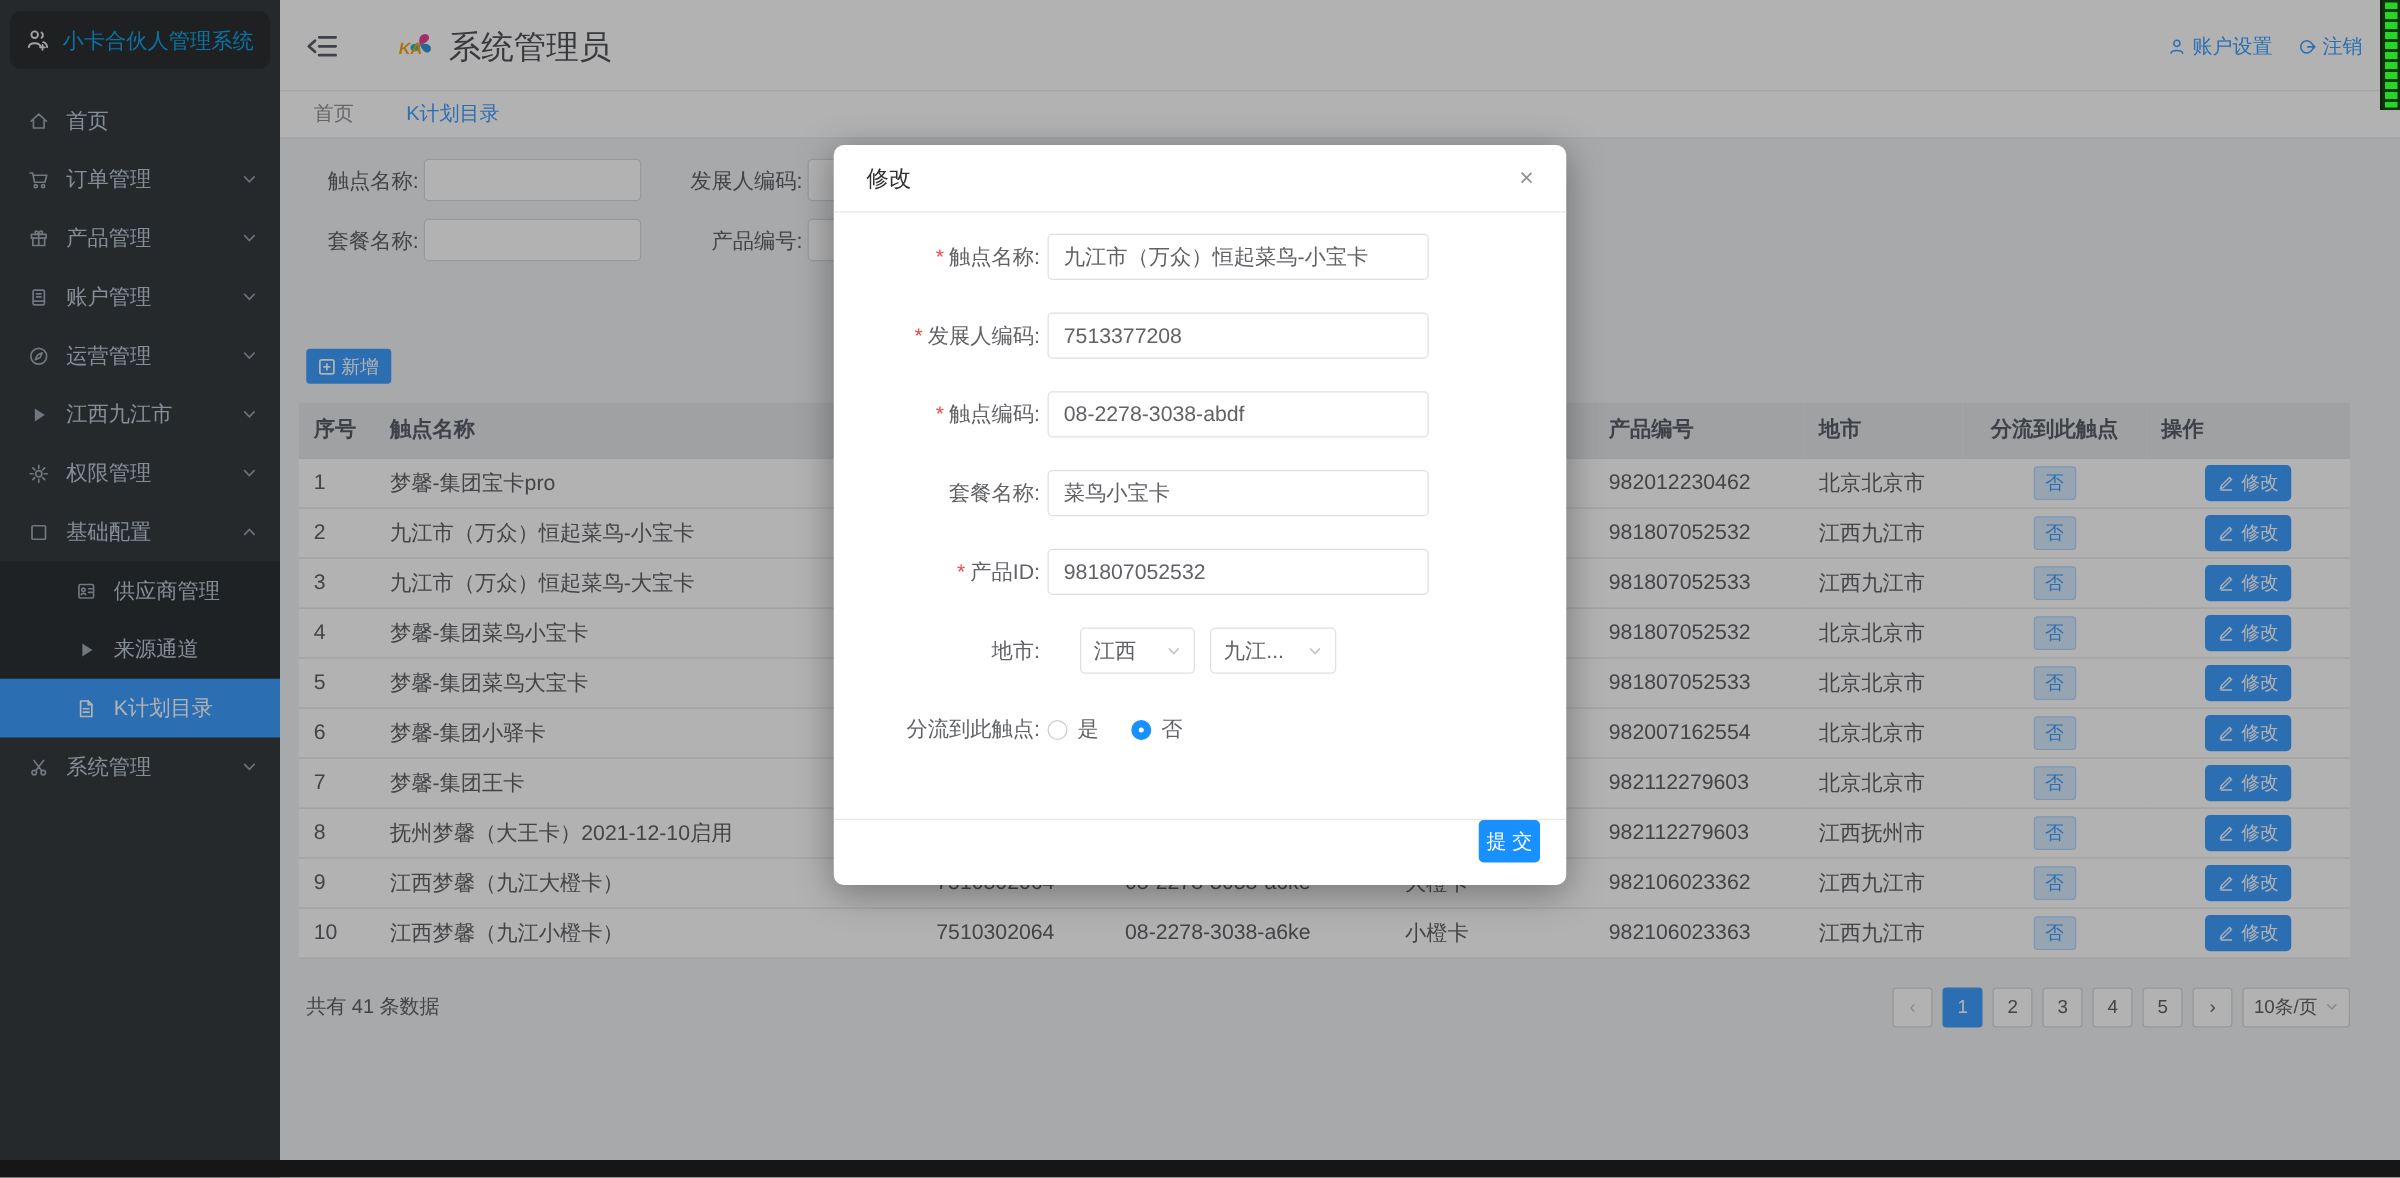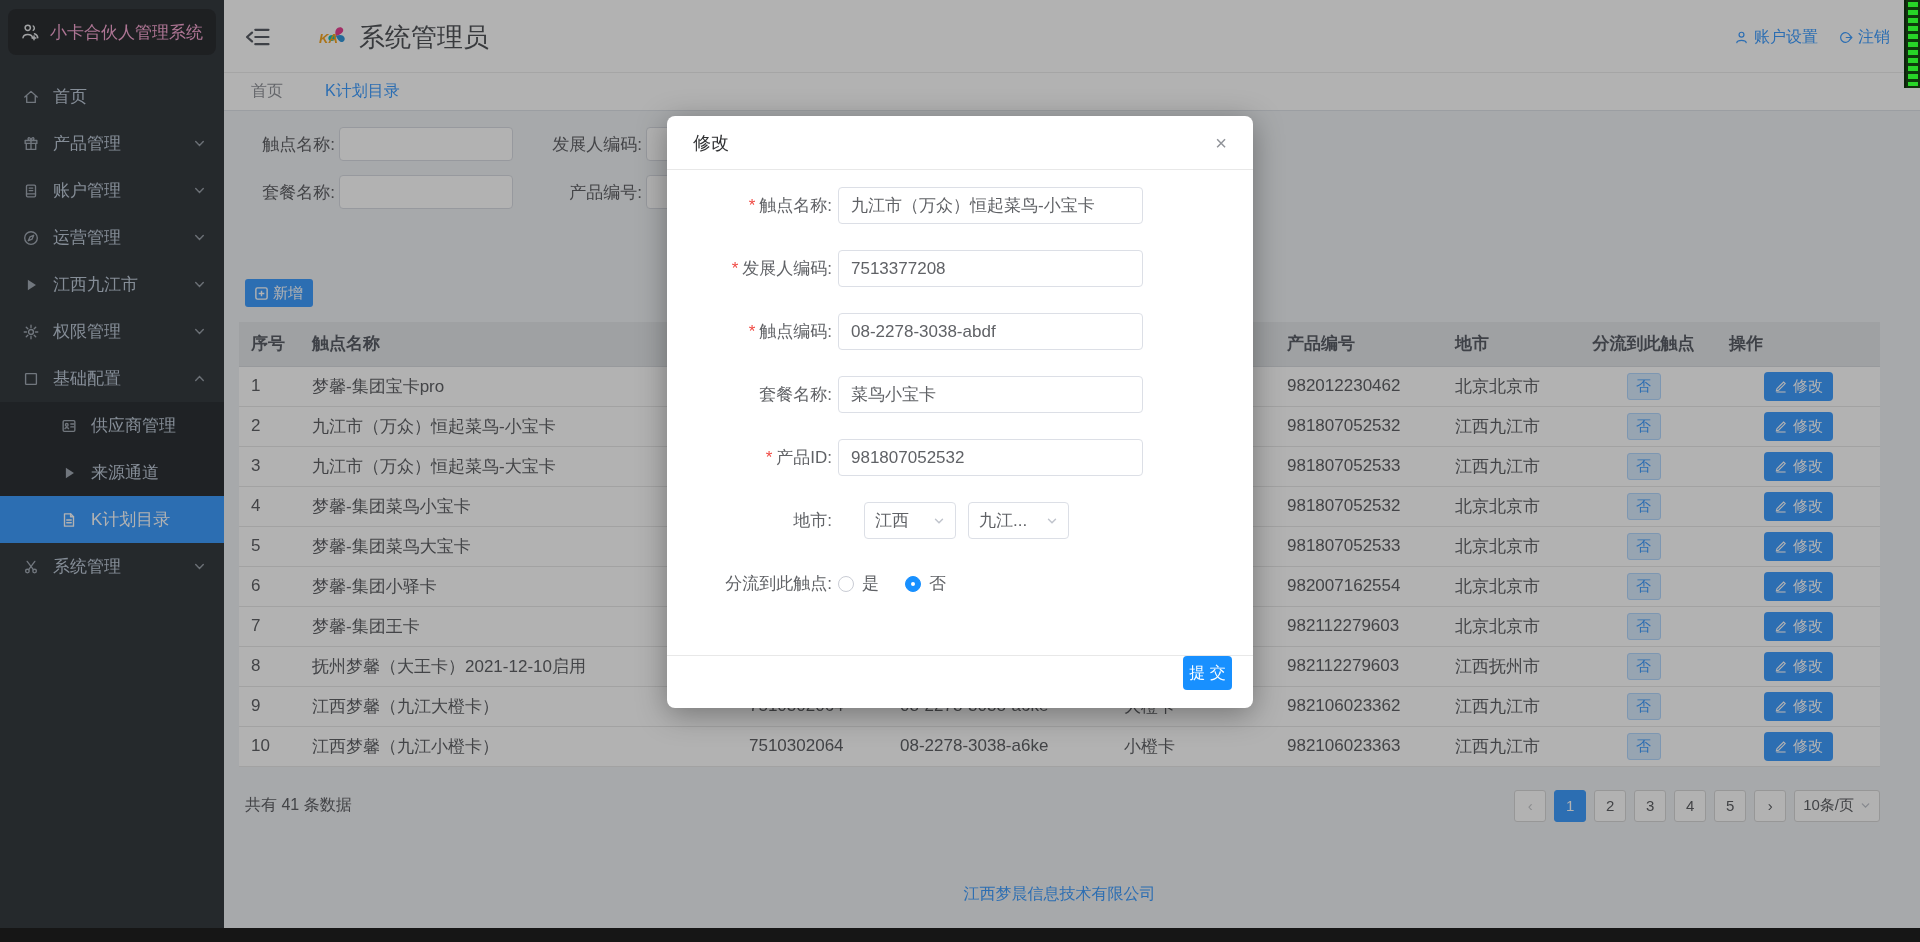--- a/index.html
+++ b/index.html
@@ -4,21 +4,21 @@
 <style>
   * { margin:0; padding:0; box-sizing:border-box; }
   html,body { width:1920px; height:942px; overflow:hidden; }
   body { font-family:"Liberation Sans","DejaVu Sans",sans-serif; background:#f0f2f5; position:relative; }
 
   
   .sidebar { position:absolute; left:0; top:0; bottom:0; width:224px; background:#363b40; z-index:10; }
   .logo-row { padding:9px 8px 0 8px; }
   .logo-box { background:#2c2f32; border-radius:8px; height:46px; display:flex; align-items:center; padding:0 12px; gap:10px; }
   .logo-box .logo-glyph { color:#e8eaec; flex:0 0 auto; display:flex; }
-  .logo-title { color:#f9a8d4; font-size:17px; white-space:nowrap; }
+  .logo-title { color:#0ea5e9; font-size:17px; white-space:nowrap; }
   .nav { margin-top:18px; }
   .menu-item { height:47px; display:flex; align-items:center; padding:0 18px 0 22px; color:#bfcbd9; font-size:17px; cursor:pointer; position:relative; }
   .menu-item .mi-icon { width:18px; height:18px; margin-right:13px; display:flex; align-items:center; justify-content:center; color:#a3abb5; }
   .menu-item .mi-icon svg { width:18px; height:18px; }
   .menu-item .mi-label { flex:1; white-space:nowrap; }
   .menu-item .mi-arrow { color:#9aa1a9; display:flex; }
   .menu-item .mi-arrow svg { width:13px; height:13px; }
   .menu-item .mi-arrow.up svg { transform:rotate(180deg); }
   .menu-item.sub { padding-left:60px; background:#2d3135; }
   .menu-item.active { background:#409eff; color:#ffffff; }
@@ -116,20 +116,35 @@
     </div>
   </div>
   <nav class="nav">
       <div class="menu-item">
         <span class="mi-icon">
           <svg viewBox="0 0 16 16" fill="none" stroke="currentColor" stroke-width="1.2" stroke-linecap="round" stroke-linejoin="round">
             <path d="M2.5 8L8 3l5.5 5M4.2 7.2v5.6h7.6V7.2"></path>
           </svg>
         </span>
         <span class="mi-label">首页</span>
+      </div>
+      <div class="menu-item">
+        <span class="mi-icon">
+          <svg viewBox="0 0 16 16" fill="none" stroke="currentColor" stroke-width="1.2" stroke-linecap="round" stroke-linejoin="round">
+            <path d="M1.8 3h1.9l1.3 6.6h7.3l1.4-5H4.2"></path>
+            <circle cx="5.9" cy="12.4" r="1.1"></circle>
+            <circle cx="11.1" cy="12.4" r="1.1"></circle>
+          </svg>
+        </span>
+        <span class="mi-label">订单管理</span>
+        <span class="mi-arrow">
+          <svg viewBox="0 0 12 12" fill="none" stroke="currentColor" stroke-width="1.3" stroke-linecap="round">
+            <path d="M2.5 4.2L6 7.8l3.5-3.6"></path>
+          </svg>
+        </span>
       </div>
       <div class="menu-item">
         <span class="mi-icon">
           <svg viewBox="0 0 16 16" fill="none" stroke="currentColor" stroke-width="1.2" stroke-linecap="round" stroke-linejoin="round">
             <rect x="2.8" y="4.9" width="10.4" height="2.6"></rect>
             <path d="M3.8 7.5v5.3h8.4V7.5M8 4.9v7.9"></path>
             <path d="M8 4.9C6.2 4.9 4.9 4 5.5 2.9 6.1 1.9 8 2.7 8 4.9zM8 4.9c1.8 0 3.1-.9 2.5-2C9.9 1.9 8 2.7 8 4.9z"></path>
           </svg>
         </span>
         <span class="mi-label">产品管理</span>
@@ -548,23 +563,20 @@
         <span class="page-btn">›</span>
         <span class="page-size">
           <span>10条/页</span>
           <svg viewBox="0 0 12 12" fill="none" stroke="currentColor" stroke-width="1.4" stroke-linecap="round">
               <path d="M2.5 4.2L6 7.8l3.5-3.6"></path>
             </svg>
         </span>
       </div>
     </div>
 
-    <div class="page-footer">
-      <a class="company-link">江西梦晨信息技术有限公司</a>
-    </div>
   </div>
 </div>
 
 <div class="overlay"></div>
 
 <div class="modal">
   <div class="modal-header">
     <span class="modal-title">修改</span>
     <span class="modal-close">×</span>
   </div>

